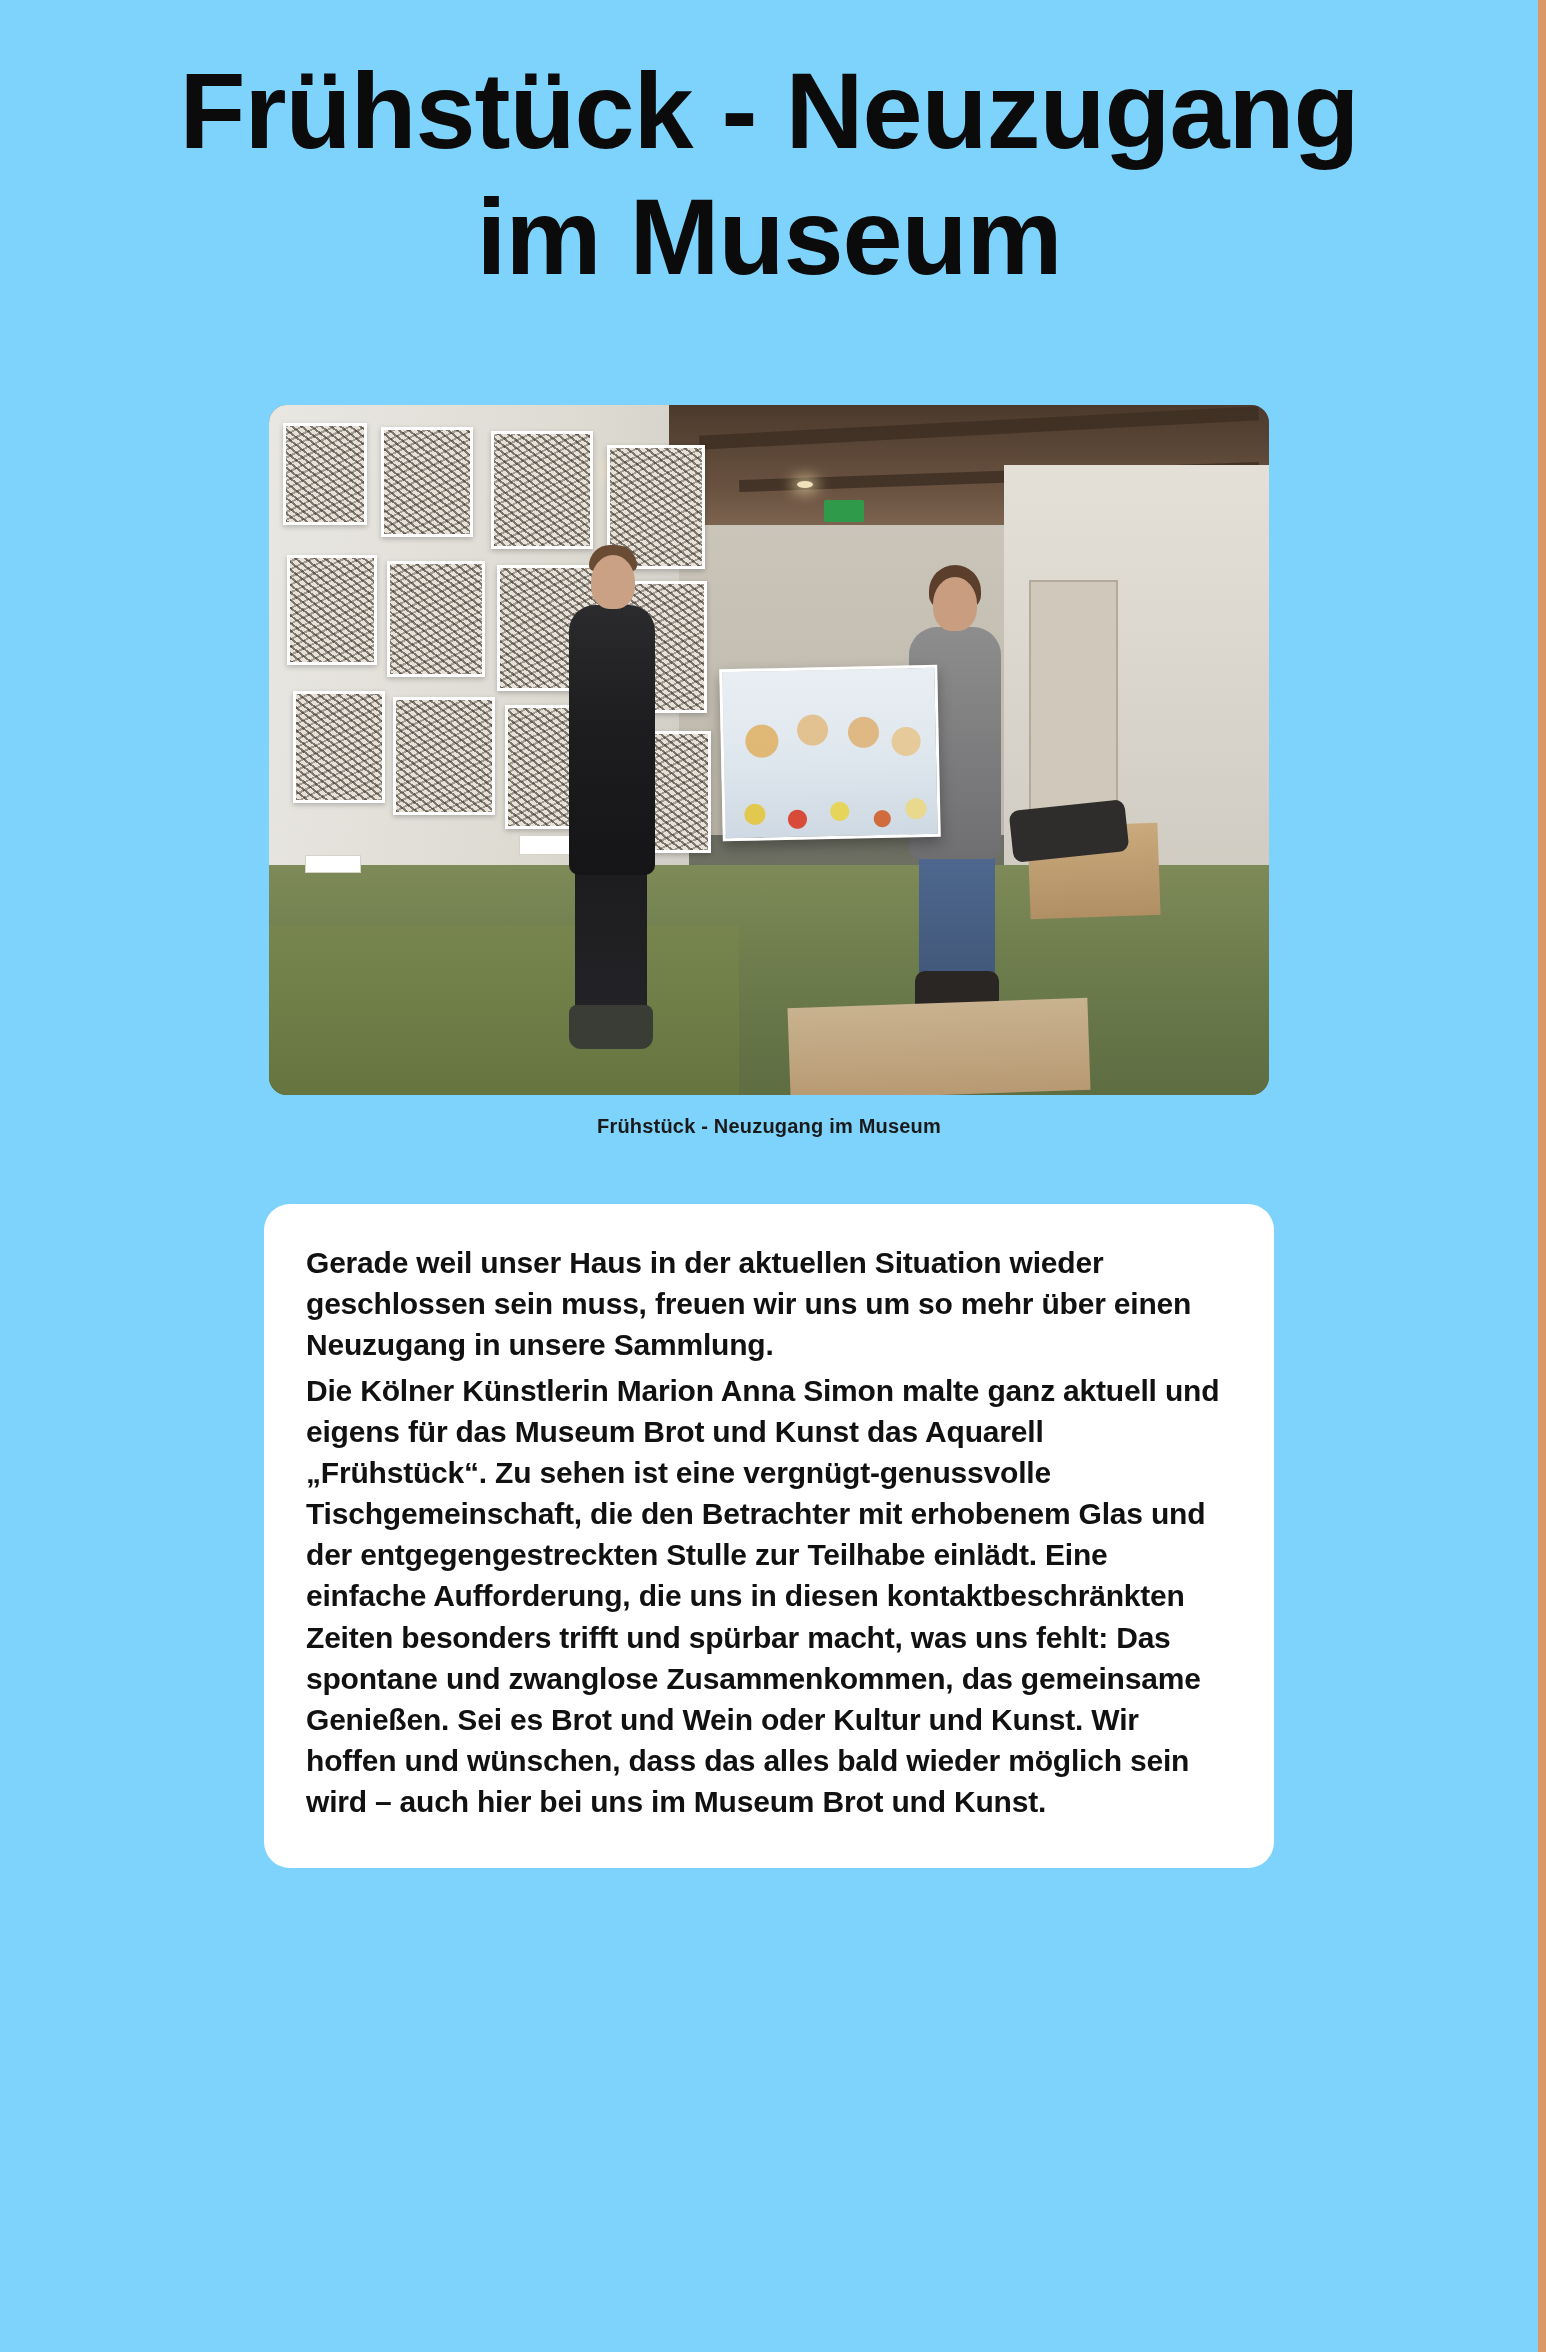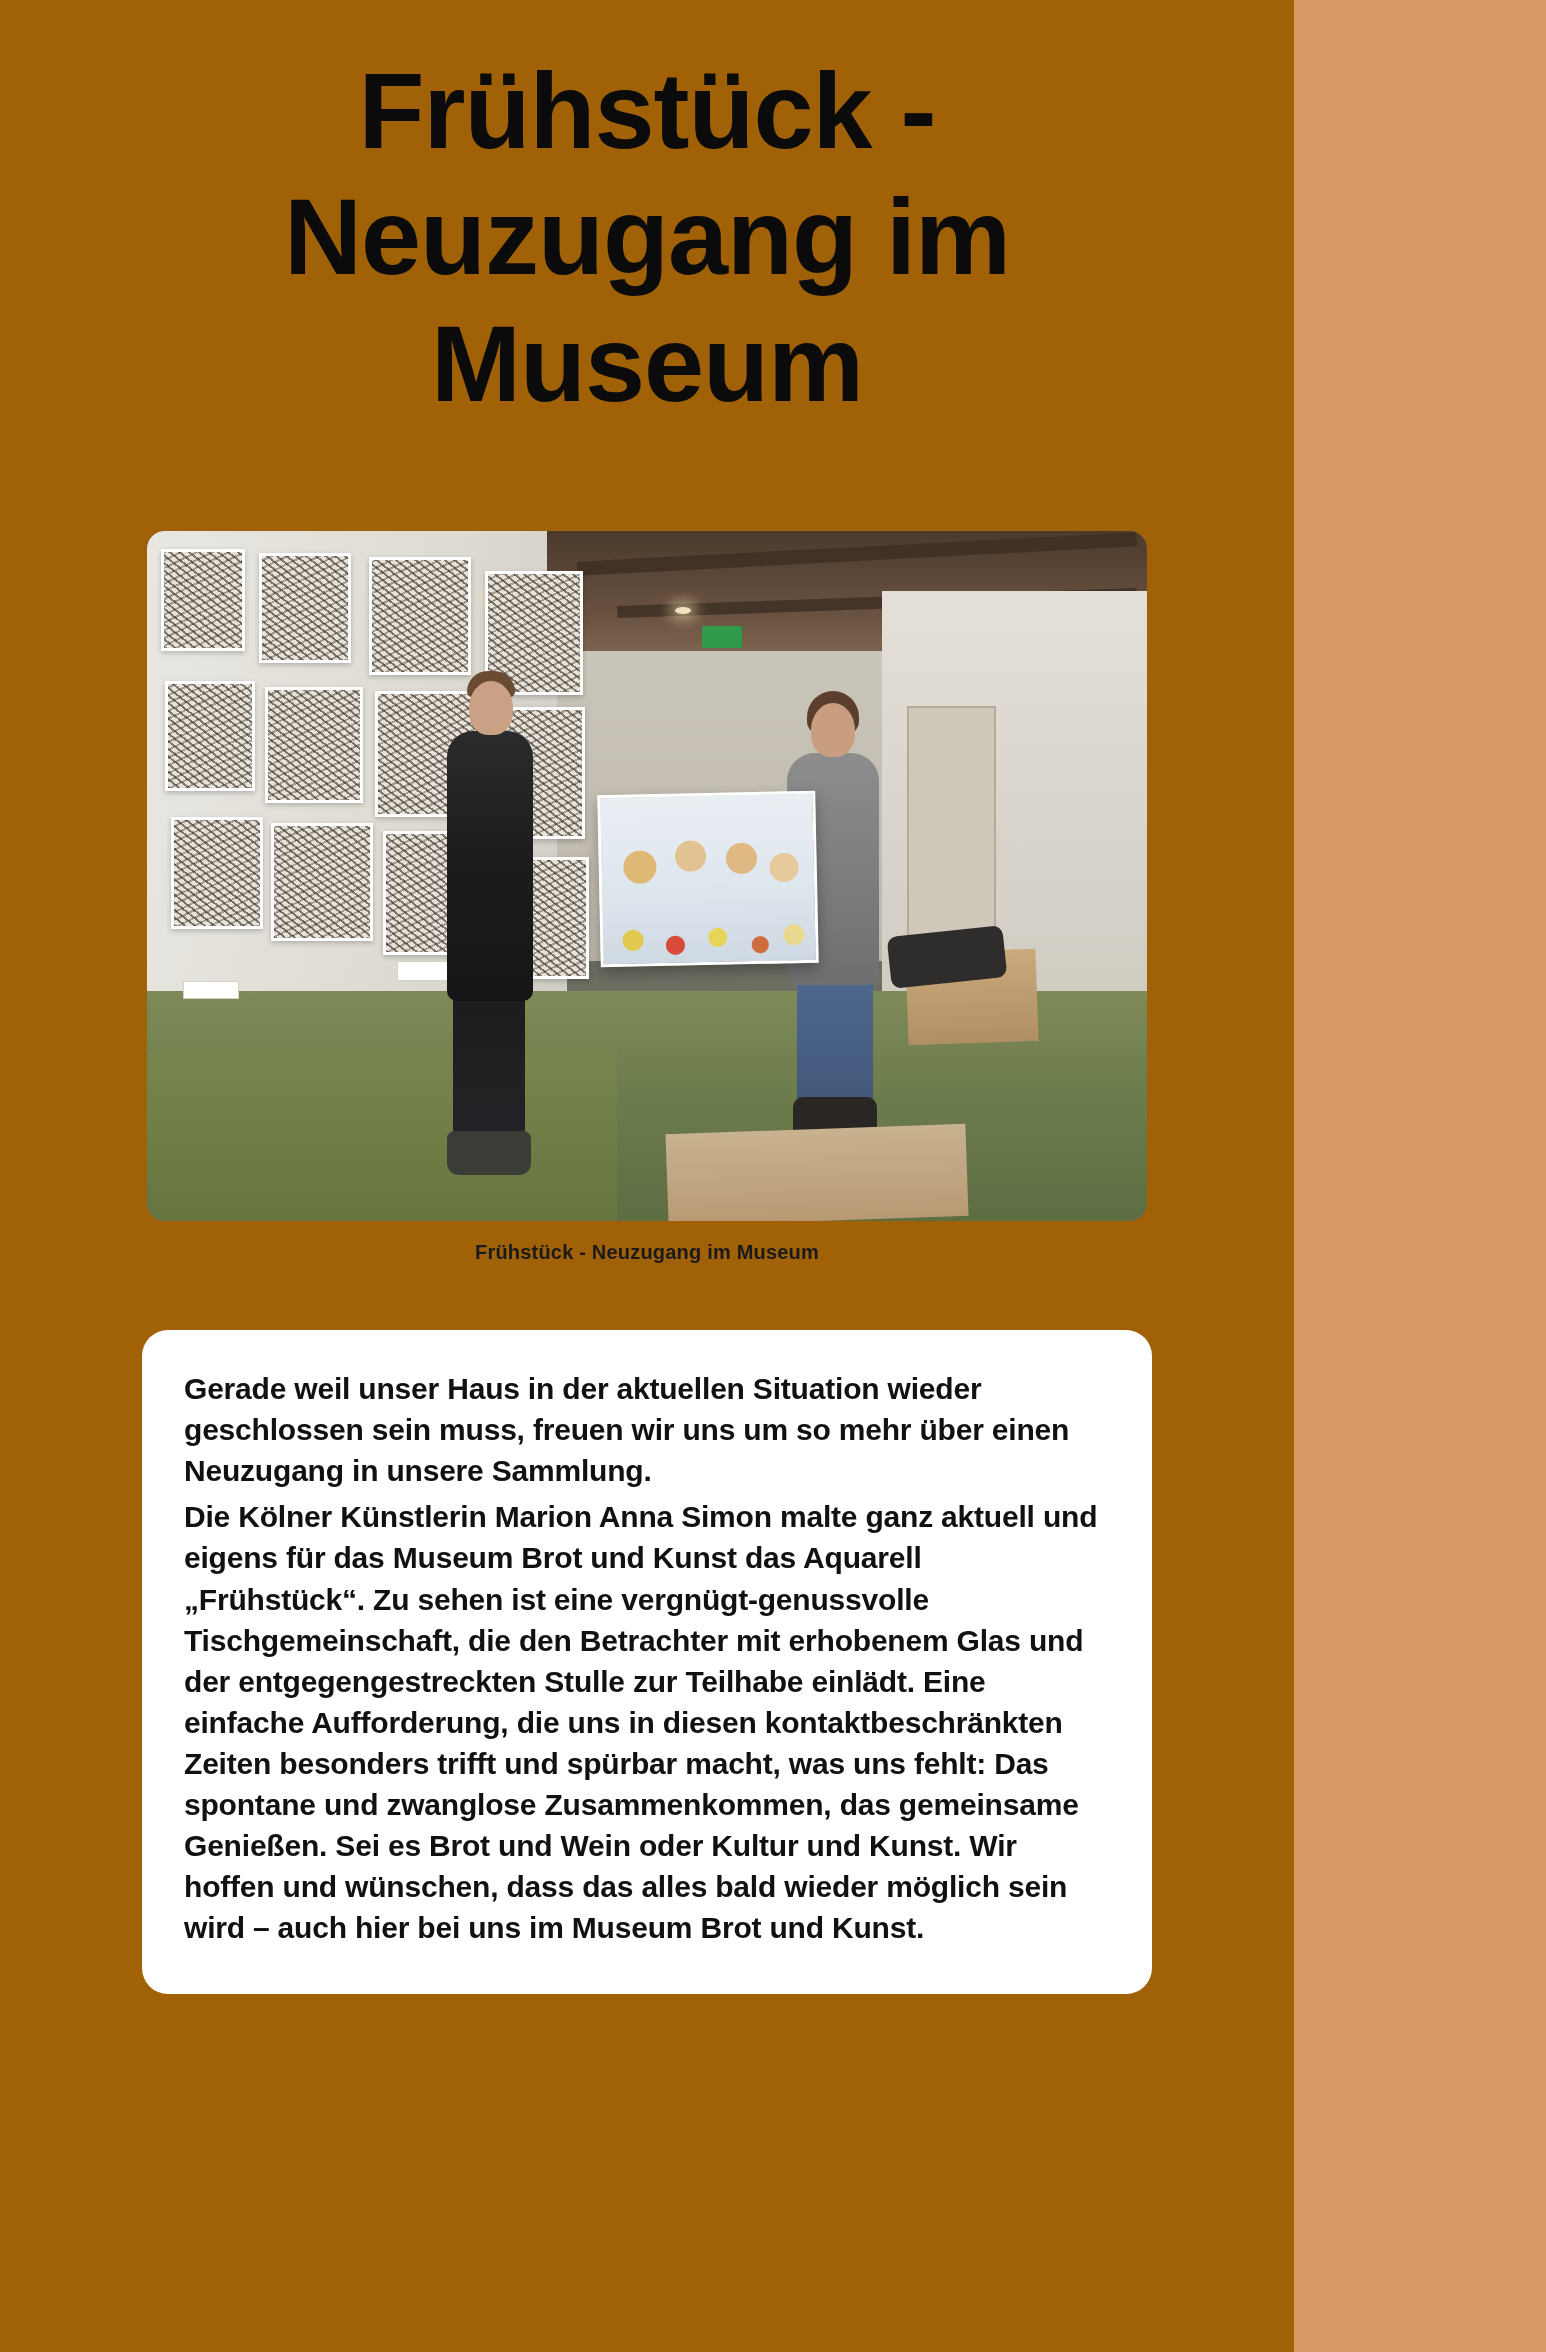--- a/index.html
+++ b/index.html
@@ -8,23 +8,23 @@
   }
   body {
     width: 1546px;
     height: 2352px;
     background: #d99866;
     font-family: "Liberation Sans", sans-serif;
     overflow: hidden;
   }
   .page {
     position: relative;
-    width: 1294px;
+    width: 1538px;
     height: 2352px;
-    background: #a16207;
+    background: #7dd3fc;
     box-sizing: border-box;
   }
 
   
   .title {
     margin: 0;
     padding: 48px 120px 0 120px;
     text-align: center;
     color: #0b0b0b;
     font-family: "Liberation Sans", sans-serif;

